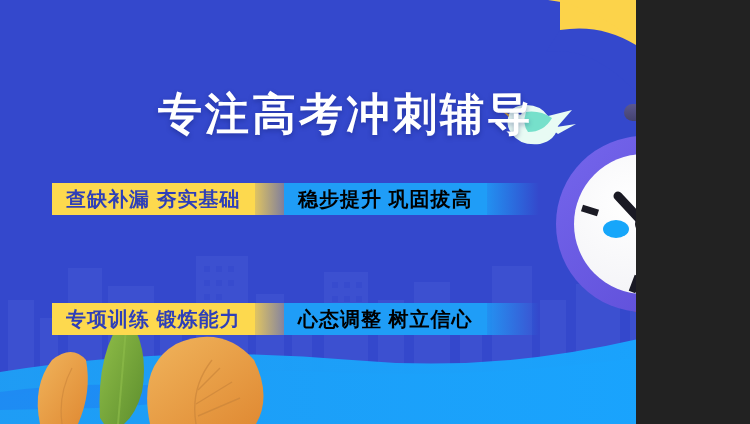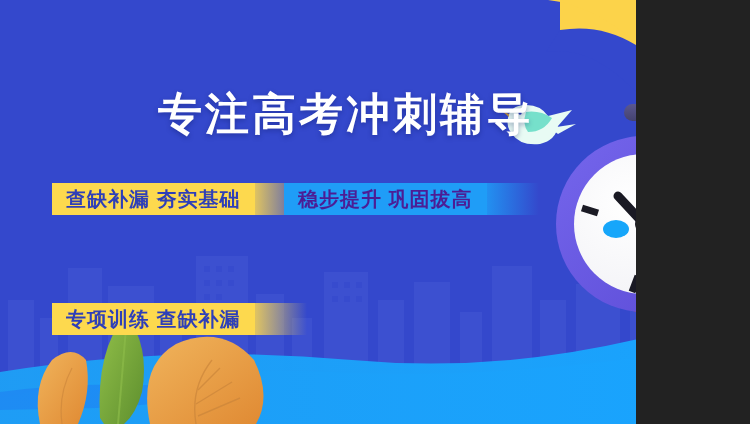--- a/index.html
+++ b/index.html
@@ -67,21 +67,21 @@
   }
   .pill-yellow {
     background: #FDD94E;
     color: #2E3FB8;
   }
   .pill-yellow::after {
     background: linear-gradient(to right, rgba(253,217,78,.85), rgba(253,217,78,0));
   }
   .pill-blue {
     background: #1F9DF7;
-    color: #4c1d95;
+    color: #000000;
   }
   .pill-blue::after {
     background: linear-gradient(to right, rgba(31,157,247,.85), rgba(31,157,247,0));
   }
 
   .pill-r1a { left: 52px;  top: 183px; }
   .pill-r1b { left: 284px; top: 183px; }
   .pill-r2a { left: 172px; top: 243px; }
   .pill-r3a { left: 52px;  top: 303px; }
   .pill-r3b { left: 284px; top: 303px; }
@@ -264,16 +264,19 @@
 
   <div class="title">专注高考冲刺辅导</div>
 
   <div class="pill pill-yellow pill-r1a">
     <span class="ptext">查缺补漏 夯实基础</span>
   </div>
   <div class="pill pill-blue pill-r1b">
     <span class="ptext">稳步提升 巩固拔高</span>
   </div>
   <div class="pill pill-yellow pill-r3a">
-    <span class="ptext">专项训练 查缺补漏</span>
+    <span class="ptext">专项训练 锻炼能力</span>
+  </div>
+  <div class="pill pill-blue pill-r3b">
+    <span class="ptext">心态调整 树立信心</span>
   </div>
 
 </div>
 
 </body></html>

